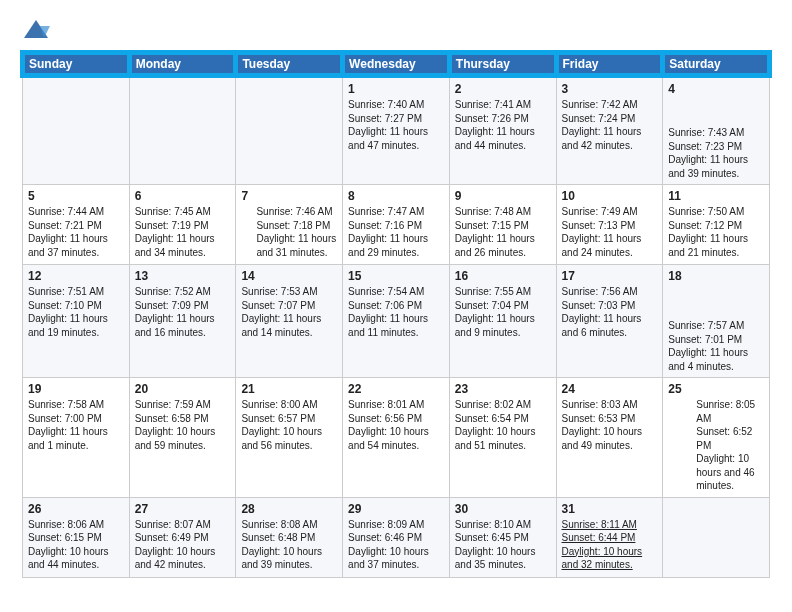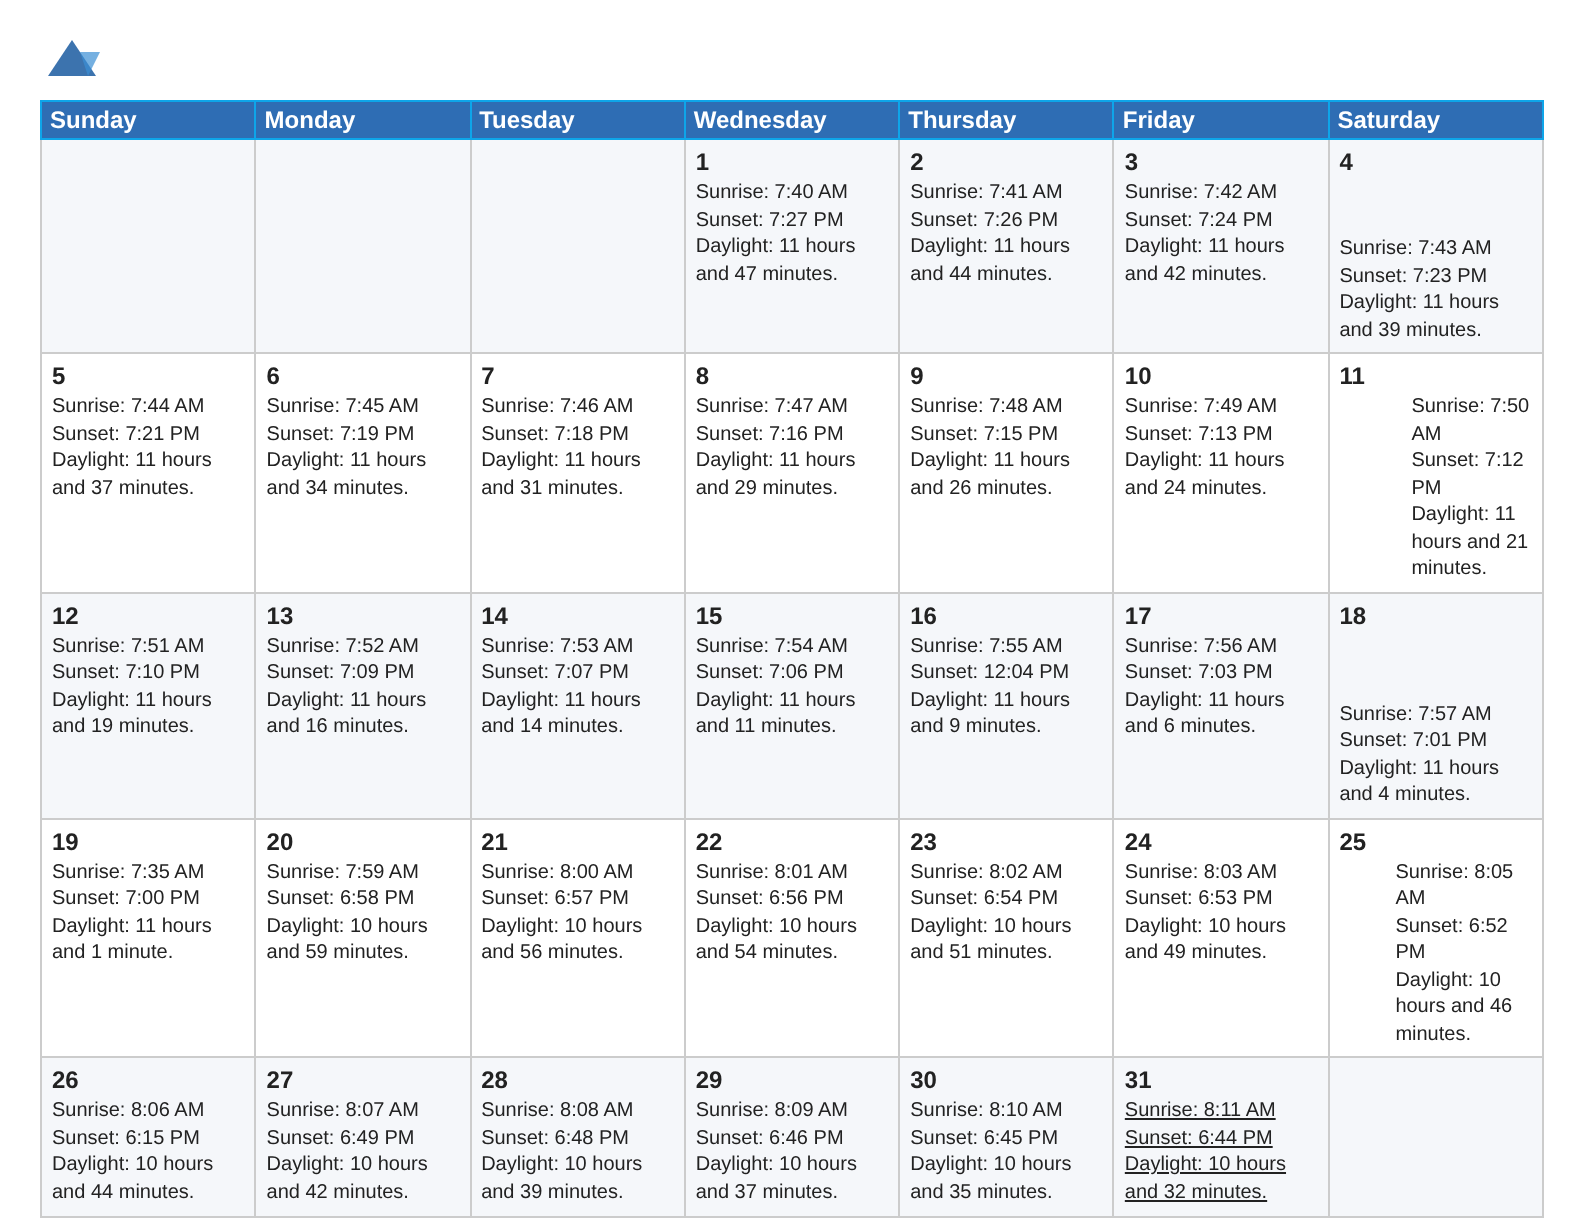--- a/index.html
+++ b/index.html
@@ -58,21 +58,21 @@
       border-collapse: collapse;
       table-layout: fixed;
     }
     thead tr th {
       background: #2e6db4;
       color: #fff;
       font-size: 12px;
       font-weight: bold;
       padding: 2px 4px;
       text-align: left;
-      border: 1px solid #0ea5e9;
+      border: 5px solid #0ea5e9;
     }
     tbody tr td {
       border: 1px solid #ccc;
       vertical-align: top;
       padding: 4px 5px;
       font-size: 10px;
       color: #222;
       height: 80px;
       background: #fff;
     }
@@ -169,21 +169,21 @@
 Daylight: 11 hours and 37 minutes.</div>
           </td>
           <td>
             <span class="day-num">6</span>
             <div class="day-info" style="white-space: pre-line;">Sunrise: 7:45 AM
 Sunset: 7:19 PM
 Daylight: 11 hours and 34 minutes.</div>
           </td>
           <td>
             <span class="day-num">7</span>
-            <div class="day-info" style="white-space: pre-line;">Sunrise: 7:46 AM
+            <div class="day-info" style="white-space: pre-line; margin-left: 15px;">Sunrise: 7:46 AM
 Sunset: 7:18 PM
 Daylight: 11 hours and 31 minutes.</div>
           </td>
           <td>
             <span class="day-num">8</span>
             <div class="day-info" style="white-space: pre-line;">Sunrise: 7:47 AM
 Sunset: 7:16 PM
 Daylight: 11 hours and 29 minutes.</div>
           </td>
           <td>
@@ -193,21 +193,21 @@
 Daylight: 11 hours and 26 minutes.</div>
           </td>
           <td>
             <span class="day-num">10</span>
             <div class="day-info" style="white-space: pre-line;">Sunrise: 7:49 AM
 Sunset: 7:13 PM
 Daylight: 11 hours and 24 minutes.</div>
           </td>
           <td>
             <span class="day-num">11</span>
-            <div class="day-info" style="white-space: pre-line; margin-left: 36px;">Sunrise: 7:50 AM
+            <div class="day-info" style="white-space: pre-line;">Sunrise: 7:50 AM
 Sunset: 7:12 PM
 Daylight: 11 hours and 21 minutes.</div>
           </td>
         </tr>
         <tr>
           <td>
             <span class="day-num">12</span>
             <div class="day-info" style="white-space: pre-line;">Sunrise: 7:51 AM
 Sunset: 7:10 PM
 Daylight: 11 hours and 19 minutes.</div>
@@ -226,40 +226,40 @@
           </td>
           <td>
             <span class="day-num">15</span>
             <div class="day-info" style="white-space: pre-line;">Sunrise: 7:54 AM
 Sunset: 7:06 PM
 Daylight: 11 hours and 11 minutes.</div>
           </td>
           <td>
             <span class="day-num">16</span>
             <div class="day-info" style="white-space: pre-line;">Sunrise: 7:55 AM
-Sunset: 12:04 PM
+Sunset: 7:04 PM
 Daylight: 11 hours and 9 minutes.</div>
           </td>
           <td>
             <span class="day-num">17</span>
             <div class="day-info" style="white-space: pre-line;">Sunrise: 7:56 AM
 Sunset: 7:03 PM
 Daylight: 11 hours and 6 minutes.</div>
           </td>
           <td>
             <span class="day-num">18</span>
             <div class="day-info" style="white-space: pre-line; margin-top: 36px;">Sunrise: 7:57 AM
 Sunset: 7:01 PM
 Daylight: 11 hours and 4 minutes.</div>
           </td>
         </tr>
         <tr>
           <td>
             <span class="day-num">19</span>
-            <div class="day-info" style="white-space: pre-line;">Sunrise: 7:35 AM
+            <div class="day-info" style="white-space: pre-line;">Sunrise: 7:58 AM
 Sunset: 7:00 PM
 Daylight: 11 hours and 1 minute.</div>
           </td>
           <td>
             <span class="day-num">20</span>
             <div class="day-info" style="white-space: pre-line;">Sunrise: 7:59 AM
 Sunset: 6:58 PM
 Daylight: 10 hours and 59 minutes.</div>
           </td>
           <td>

